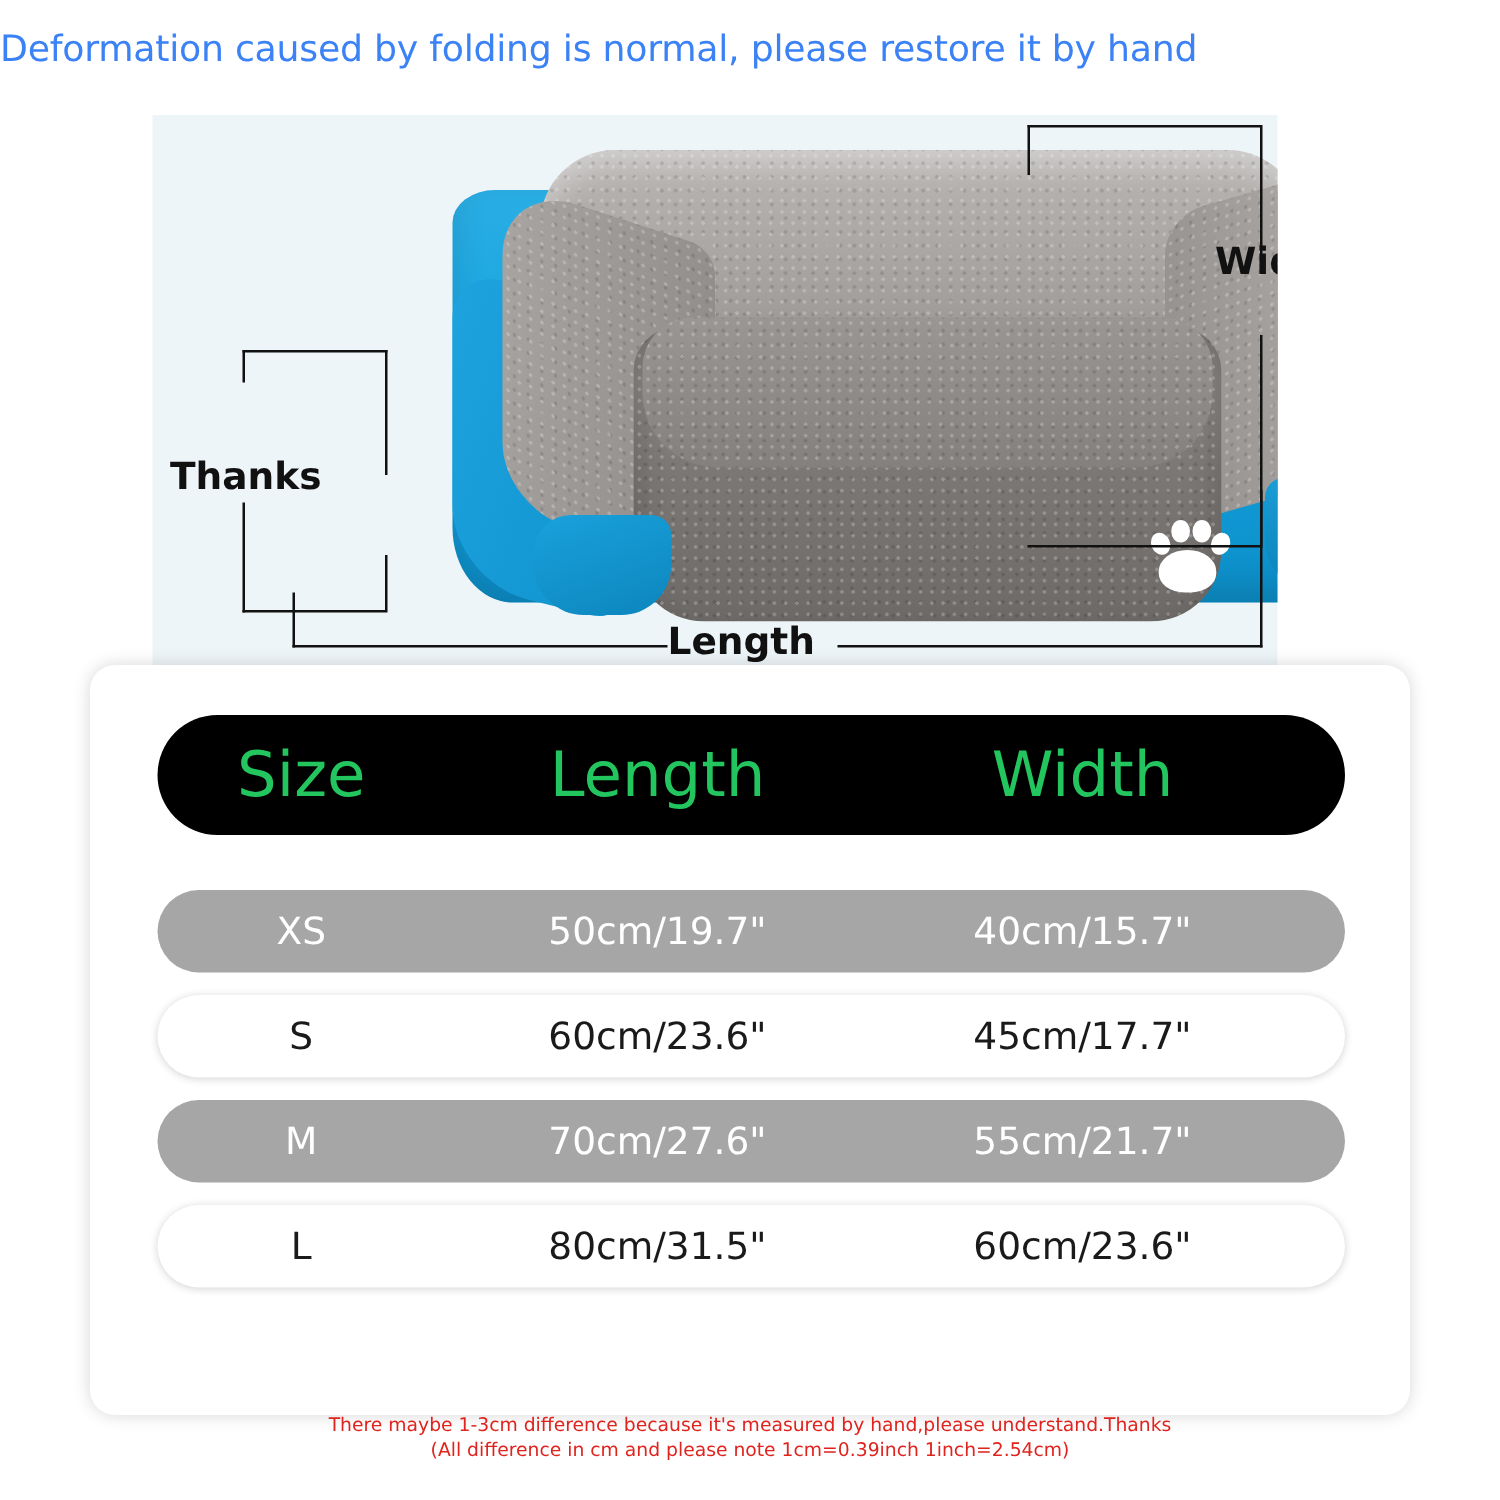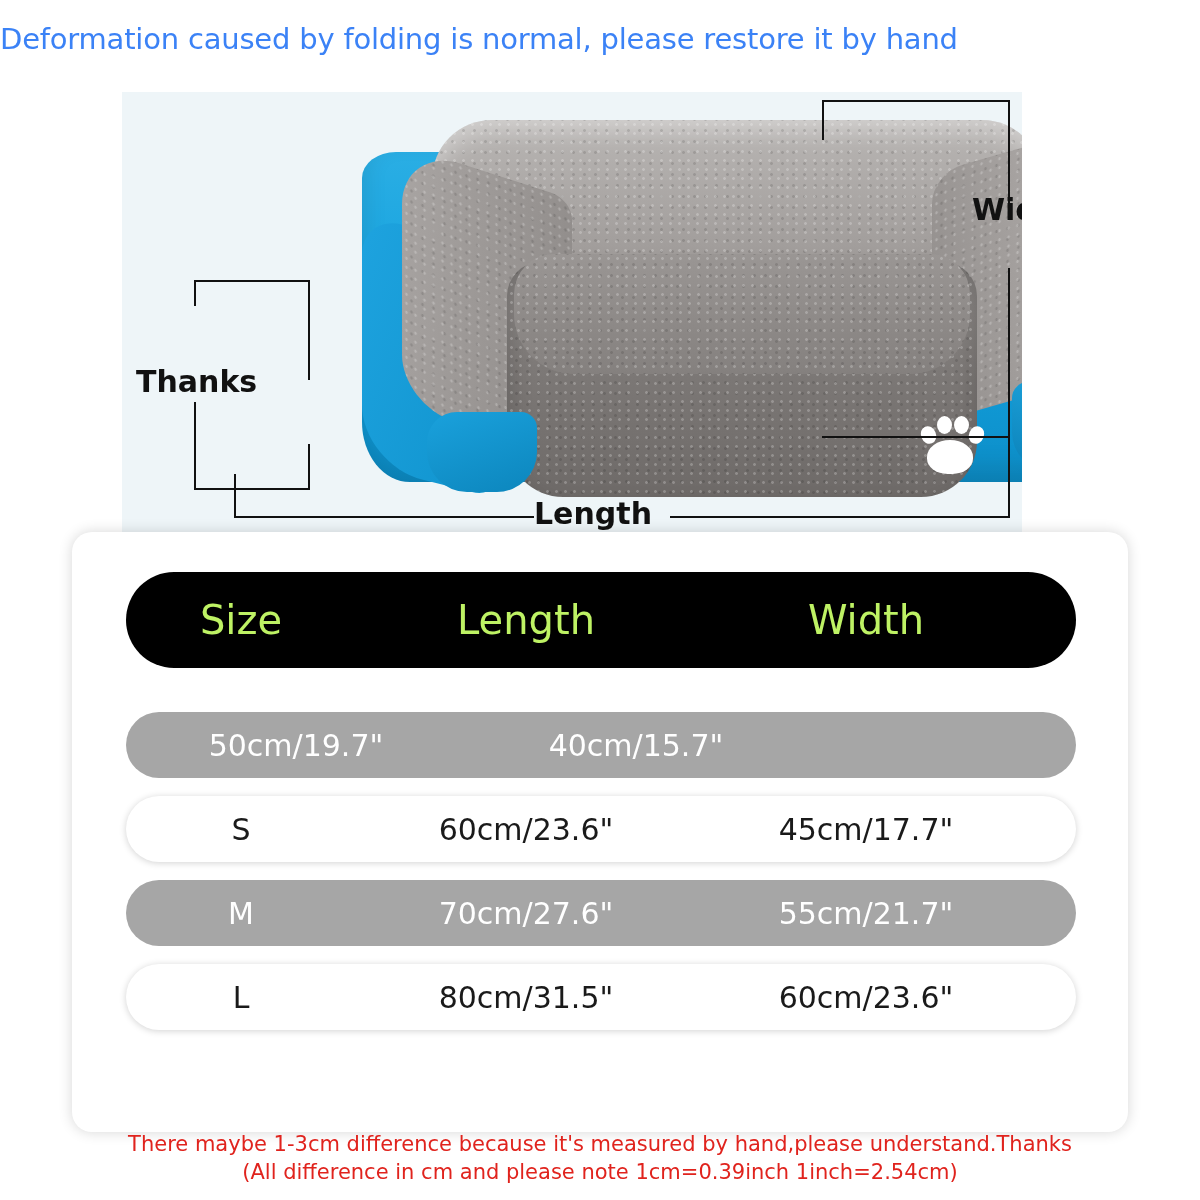--- a/index.html
+++ b/index.html
@@ -224,37 +224,37 @@
     background: #ffffff;
     box-shadow: 0 1px 7px rgba(0,0,0,0.18);
   }
   .cell {
     font-family: "DejaVu Sans", sans-serif;
     text-align: center;
     font-size: 30px;
     color: #1a1a1a;
   }
   .row.head .cell {
-    color: #bef264;
-    font-size: 40px;
+    color: #22c55e;
+    font-size: 50px;
   }
   .c-size   { width: 230px; }
   .c-length { width: 340px; }
   .c-width  { width: 340px; }
   .row.alt .cell { color: #ffffff; }
 
   
   .notes {
     position: absolute;
     left: 0;
     top: 1130px;
     width: 1200px;
     text-align: center;
     color: #e0231d;
-    font-size: 21px;
+    font-size: 15px;
     line-height: 1.35;
     font-family: "DejaVu Sans", sans-serif;
   }
 </style>
 </head>
 <body>
 
 <div class="warning">Deformation caused by folding is normal, please restore it by hand</div>
 
 <div class="photo">
@@ -317,20 +317,21 @@
 <div class="card">
   <div class="table">
 
     <div class="row head">
       <div class="cell c-size">Size</div>
       <div class="cell c-length">Length</div>
       <div class="cell c-width">Width</div>
     </div>
 
     <div class="row alt">
+      <div class="cell c-size">XS</div>
       <div class="cell c-length">50cm/19.7"</div>
       <div class="cell c-width">40cm/15.7"</div>
     </div>
 
     <div class="row plain">
       <div class="cell c-size">S</div>
       <div class="cell c-length">60cm/23.6"</div>
       <div class="cell c-width">45cm/17.7"</div>
     </div>
 

